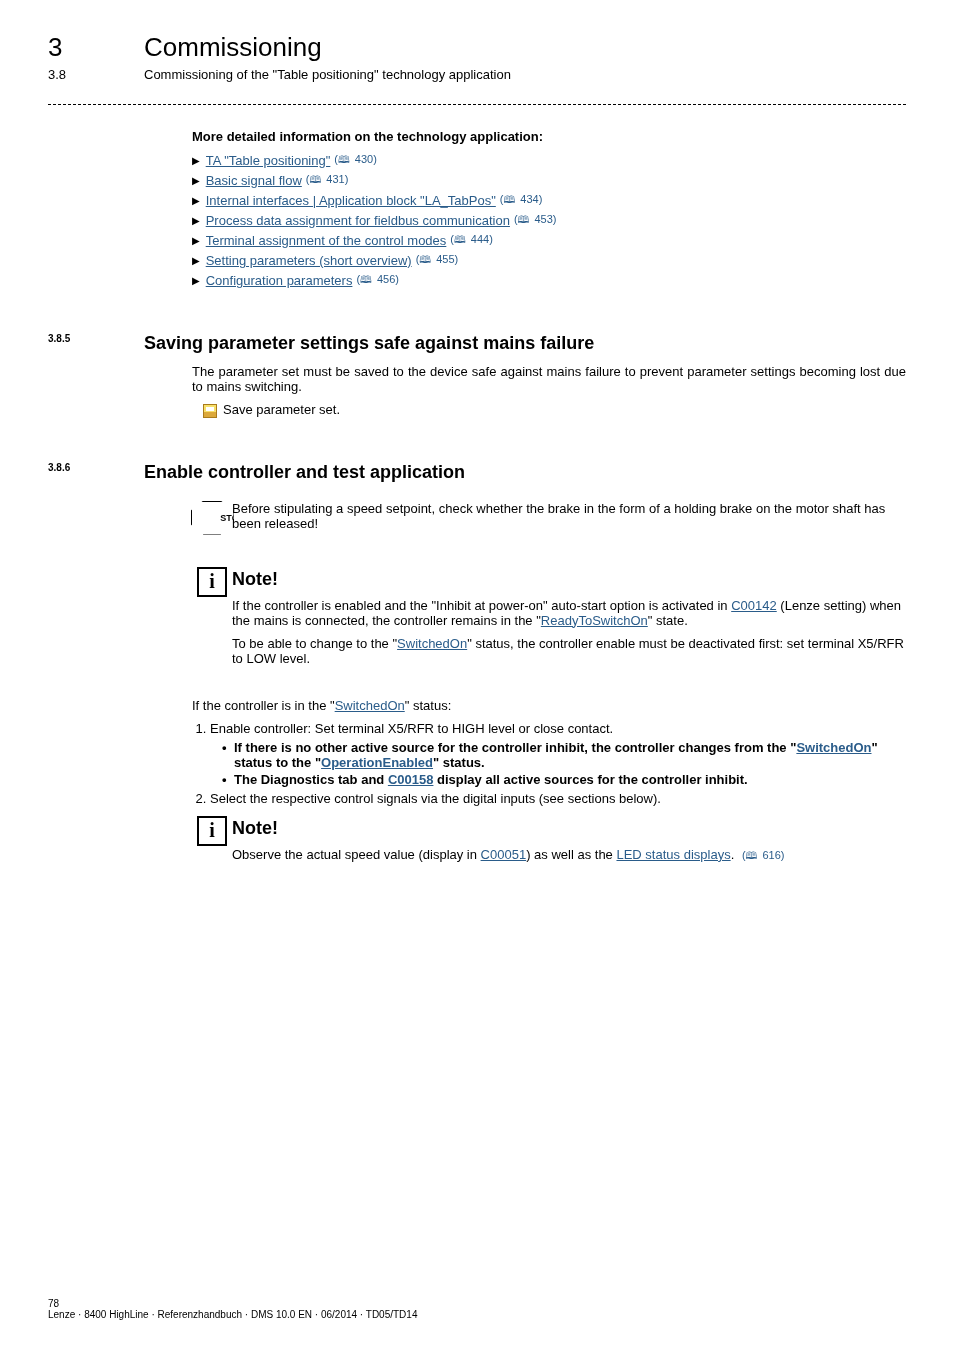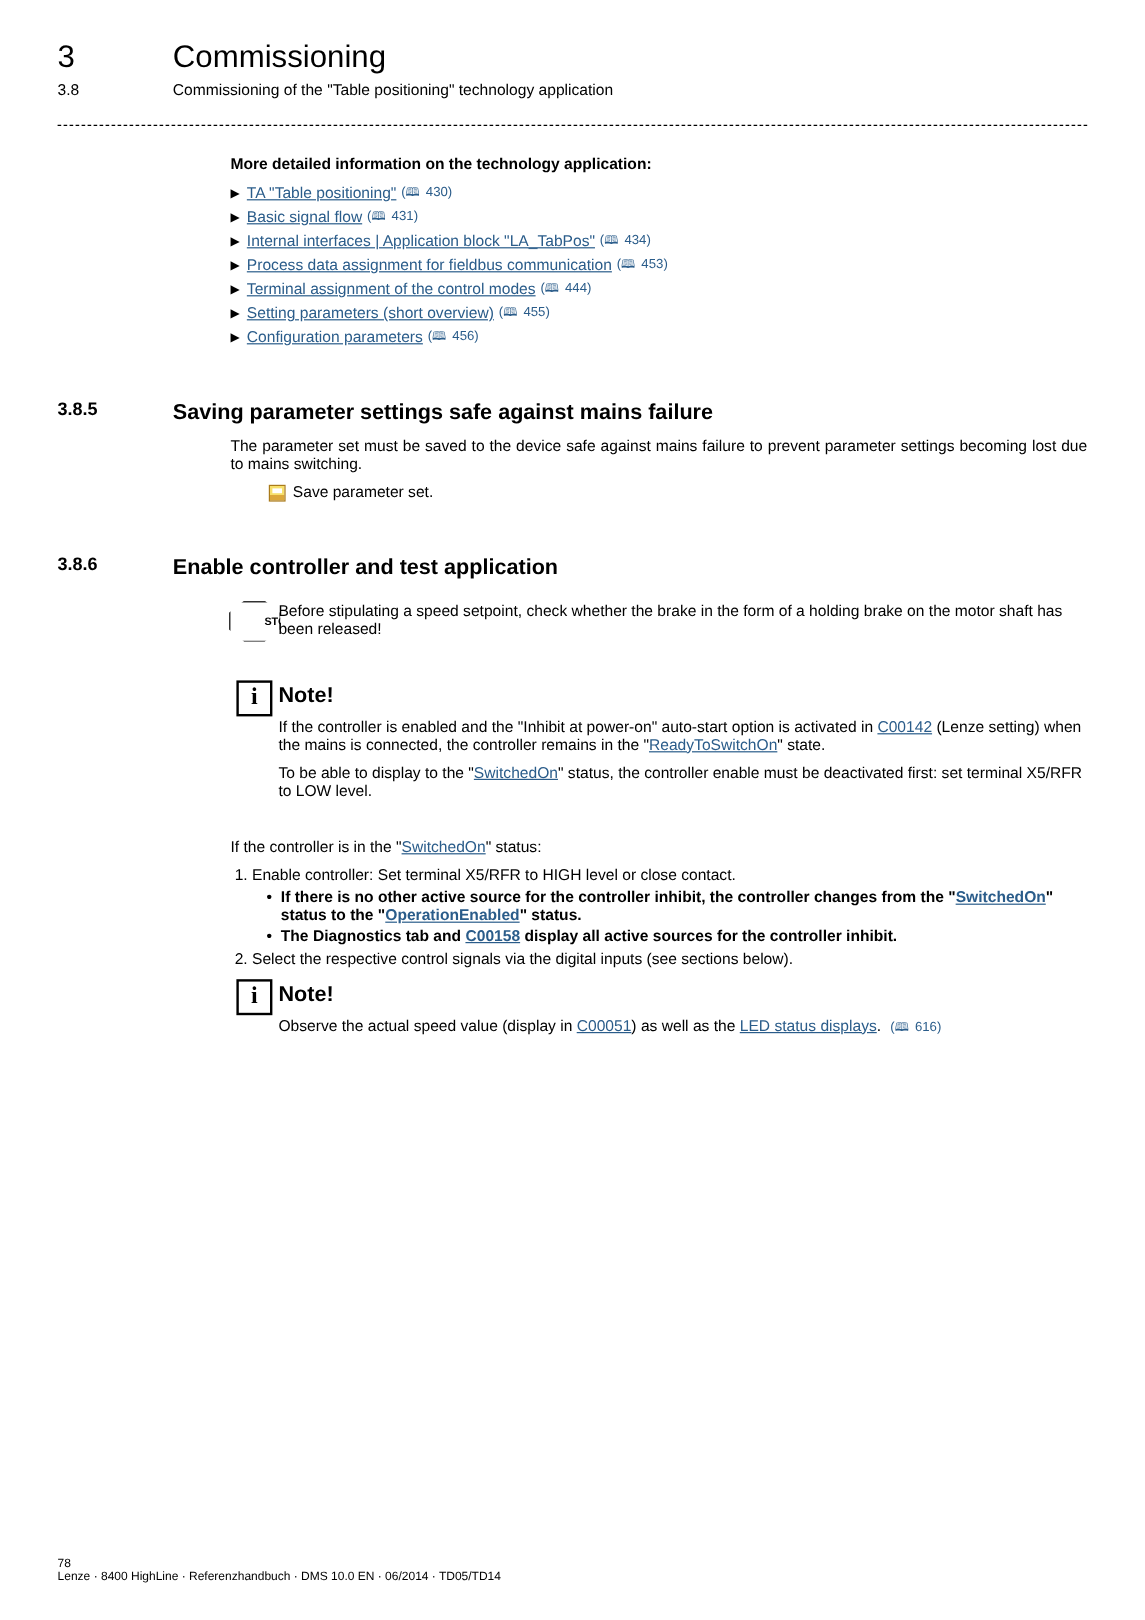--- a/index.html
+++ b/index.html
@@ -28,21 +28,21 @@
   .content { margin-left: 144px; margin-top: 24px; }
   .bold-line { font-weight: bold; margin-bottom: 8px; }
   .link-list { list-style: none; }
   .link-list li { margin: 3px 0; display: flex; align-items: center; }
   .tri { color: #000; margin-right: 6px; font-size: 10px; }
   .lnk { color: #2a5c8a; text-decoration: underline; }
   .pageref { color: #2a5c8a; font-size: 11px; margin-left: 4px; }
   .book { margin-right: 2px; font-size: 10px; }
 
   .sec { display: flex; margin-top: 44px; }
-  .sec-num { font-weight: bold; width: 96px; font-size: 15px; flex-shrink: 0; }
+  .sec-num { font-weight: bold; width: 96px; font-size: 10px; flex-shrink: 0; }
   .sec-title { font-weight: bold; font-size: 18px; }
   .sec-body { margin-left: 144px; margin-top: 10px; }
   .para { margin-bottom: 8px; text-align: justify; }
 
   .save-icon {
     display: inline-block; width: 14px; height: 14px;
     background: linear-gradient(#f7e06b, #f7e06b 60%, #dca83a 60%);
     border: 1px solid #aa7b1a; vertical-align: middle; margin-right: 6px; position: relative;
   }
   .save-icon::before {
@@ -132,21 +132,21 @@
       </li>
   </ul>
 </div>
 
 <div class="sec">
   <div class="sec-num">3.8.5</div>
   <div class="sec-title">Saving parameter settings safe against mains failure</div>
 </div>
 <div class="sec-body">
   <div class="para">The parameter set must be saved to the device safe against mains failure to prevent parameter settings becoming lost due to mains switching.</div>
-  <div style="margin-left:32px;">
+  <div style="margin-left:11px;">
     <span class="save-icon"></span><span>Save parameter set.</span>
   </div>
 </div>
 
 <div class="sec">
   <div class="sec-num">3.8.6</div>
   <div class="sec-title">Enable controller and test application</div>
 </div>
 
 <div class="sec-body">
@@ -165,21 +165,21 @@
   <div class="callout" style="margin-top:28px;">
     <div class="callout-icon">
       <div class="info-sq">i</div>
     </div>
     <div class="callout-body">
       <div class="callout-title">Note!</div>
       <div class="callout-text">
         <span>If the controller is enabled and the "Inhibit at power-on" auto-start option is activated in </span><span class="lnk">C00142</span><span> (Lenze setting) when the mains is connected, the controller remains in the "</span><span class="lnk">ReadyToSwitchOn</span><span>" state.</span>
       </div>
       <div class="callout-text">
-        <span>To be able to display to the "</span><span class="lnk">SwitchedOn</span><span>" status, the controller enable must be deactivated first: set terminal X5/RFR to LOW level.</span>
+        <span>To be able to change to the "</span><span class="lnk">SwitchedOn</span><span>" status, the controller enable must be deactivated first: set terminal X5/RFR to LOW level.</span>
       </div>
     </div>
   </div>
 
   <div style="margin-top:24px;">
     <div class="para">
       <span>If the controller is in the "</span><span class="lnk">SwitchedOn</span><span>" status:</span>
     </div>
     <ol class="ol">
       <li>

